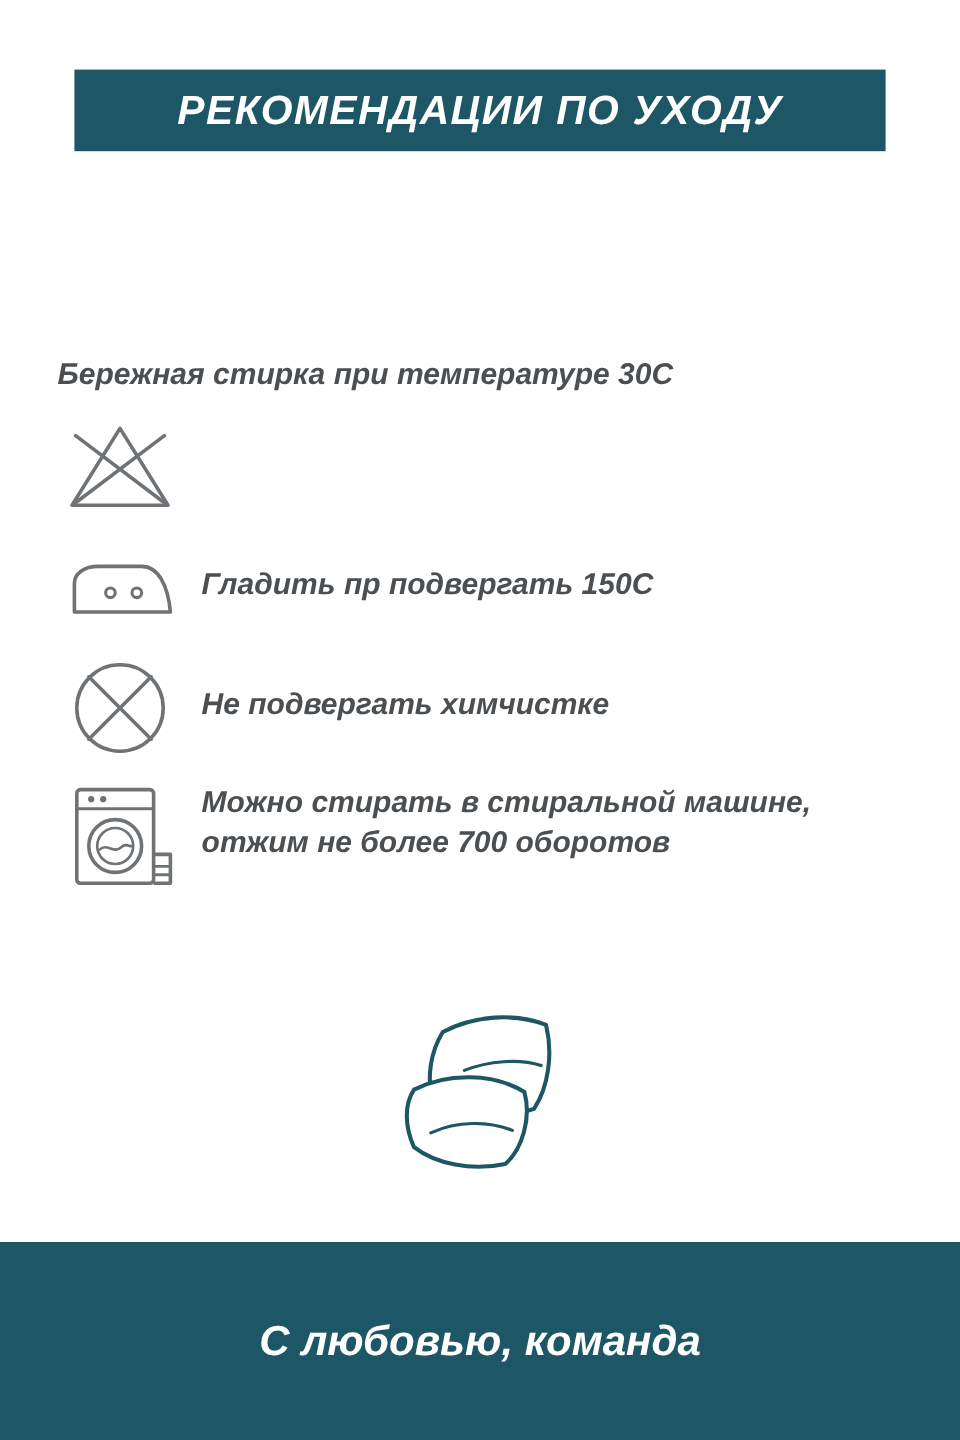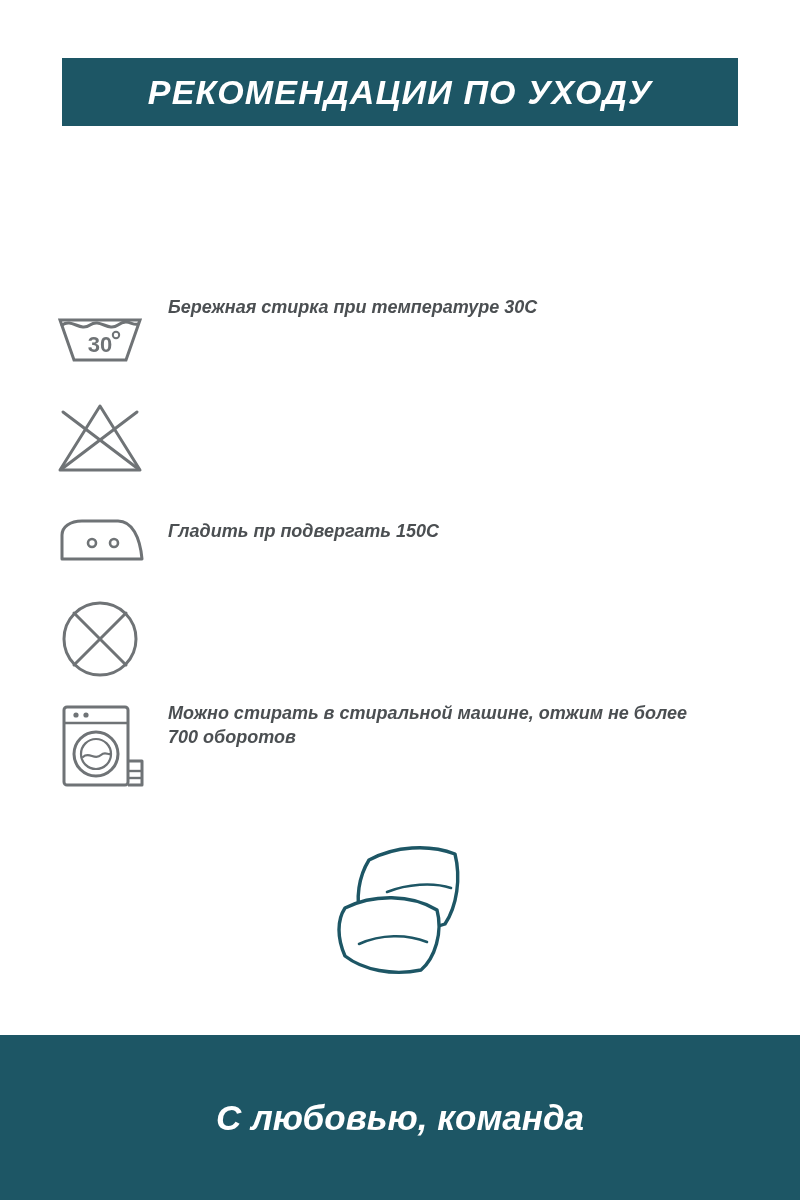--- a/index.html
+++ b/index.html
@@ -64,21 +64,21 @@
     height: 86px;
     display: flex;
     align-items: center;
     justify-content: center;
   }
   .care-icon svg {
     display: block;
   }
   .care-text {
     color: #4b4f52;
-    font-size: 18px;
+    font-size: 25px;
     font-weight: bold;
     font-style: italic;
     line-height: 1.32;
     padding-top: 10px;
     padding-left: 8px;
     max-width: 560px;
     font-family: "Liberation Sans", sans-serif;
   }
 
   .row-1 .care-text { padding-top: 4px; }
@@ -141,28 +141,20 @@
 
 <div class="page">
 
   <div class="header-band">
     <div class="header-title">РЕКОМЕНДАЦИИ ПО УХОДУ</div>
   </div>
 
   <div class="care-list">
 
     <div class="care-row row-1">
-      <div class="care-icon">
-        <svg width="92" height="62" viewBox="0 0 92 62">
-          <path d="M6 16 L86 16 L72 56 L20 56 Z" fill="none" stroke="#6f7376" stroke-width="3"></path>
-          <path d="M8 21 C18 14, 26 28, 36 21 C46 14, 54 28, 64 21 C74 14, 78 22, 84 20" fill="none" stroke="#6f7376" stroke-width="3" stroke-linecap="round"></path>
-          <text x="46" y="48" font-family="'Liberation Sans', sans-serif" font-size="22" font-weight="bold" fill="#6f7376" text-anchor="middle">30</text>
-          <circle cx="62" cy="31" r="3.2" fill="none" stroke="#6f7376" stroke-width="2"></circle>
-        </svg>
-      </div>
       <div class="care-text">Бережная стирка при температуре 30С</div>
     </div>
 
     <div class="care-row row-2">
       <div class="care-icon">
         <svg width="92" height="76" viewBox="0 0 92 76">
           <path d="M46 6 L86 70 L6 70 Z" fill="none" stroke="#6f7376" stroke-width="3" stroke-linejoin="round"></path>
           <line x1="9" y1="12" x2="83" y2="68" stroke="#6f7376" stroke-width="3" stroke-linecap="round"></line>
           <line x1="83" y1="12" x2="9" y2="68" stroke="#6f7376" stroke-width="3" stroke-linecap="round"></line>
         </svg>
@@ -181,20 +173,21 @@
     </div>
 
     <div class="care-row row-4">
       <div class="care-icon">
         <svg width="82" height="82" viewBox="0 0 82 82">
           <circle cx="41" cy="41" r="36" fill="none" stroke="#6f7376" stroke-width="3"></circle>
           <line x1="15" y1="15" x2="67" y2="67" stroke="#6f7376" stroke-width="3" stroke-linecap="round"></line>
           <line x1="67" y1="15" x2="15" y2="67" stroke="#6f7376" stroke-width="3" stroke-linecap="round"></line>
         </svg>
       </div>
+      <div class="care-text">Не подвергать химчистке</div>
     </div>
 
     <div class="care-row row-5">
       <div class="care-icon">
         <svg width="92" height="98" viewBox="0 0 92 98">
           <rect x="10" y="8" width="64" height="78" rx="3" fill="none" stroke="#6f7376" stroke-width="3"></rect>
           <line x1="10" y1="24" x2="74" y2="24" stroke="#6f7376" stroke-width="2.6"></line>
           <circle cx="22" cy="16" r="2.6" fill="#6f7376"></circle>
           <circle cx="32" cy="16" r="2.6" fill="#6f7376"></circle>
           <circle cx="42" cy="55" r="22" fill="none" stroke="#6f7376" stroke-width="3"></circle>

